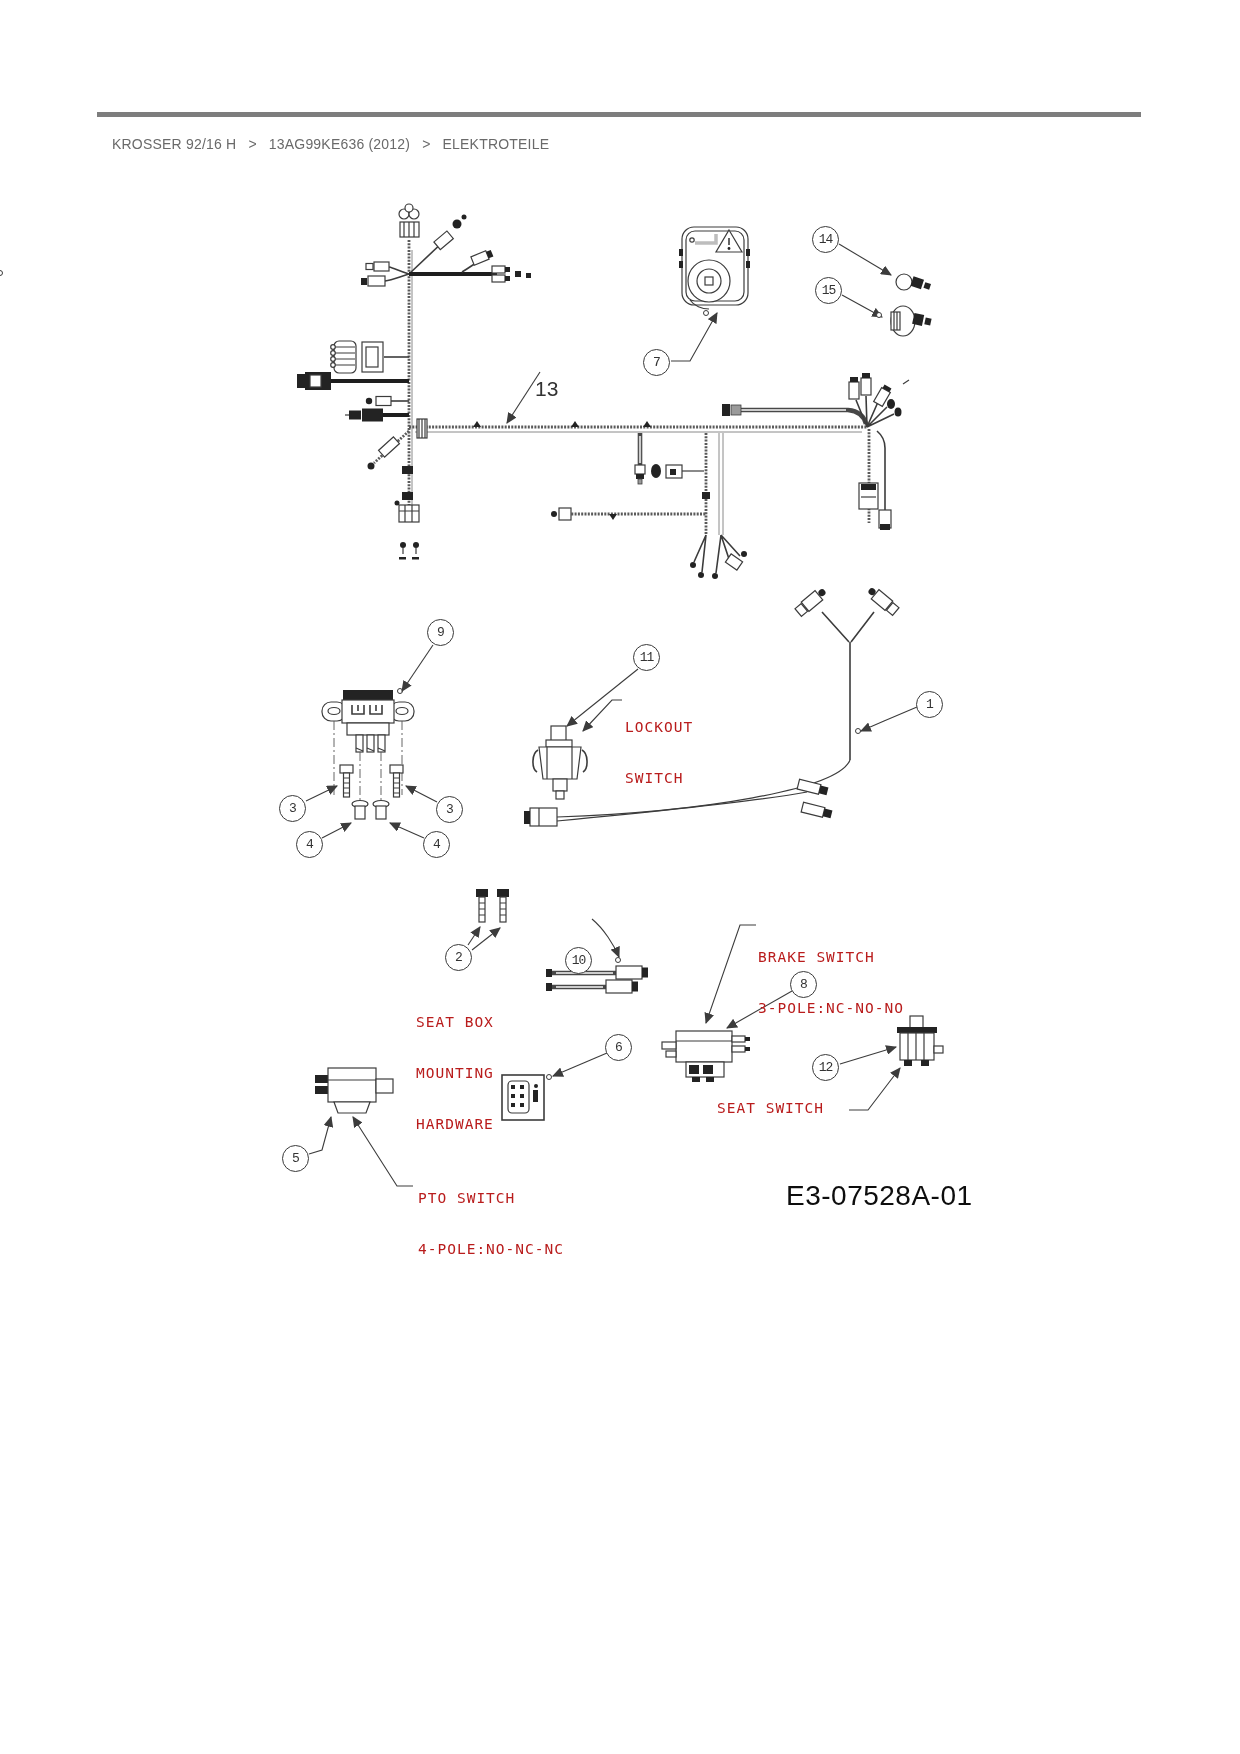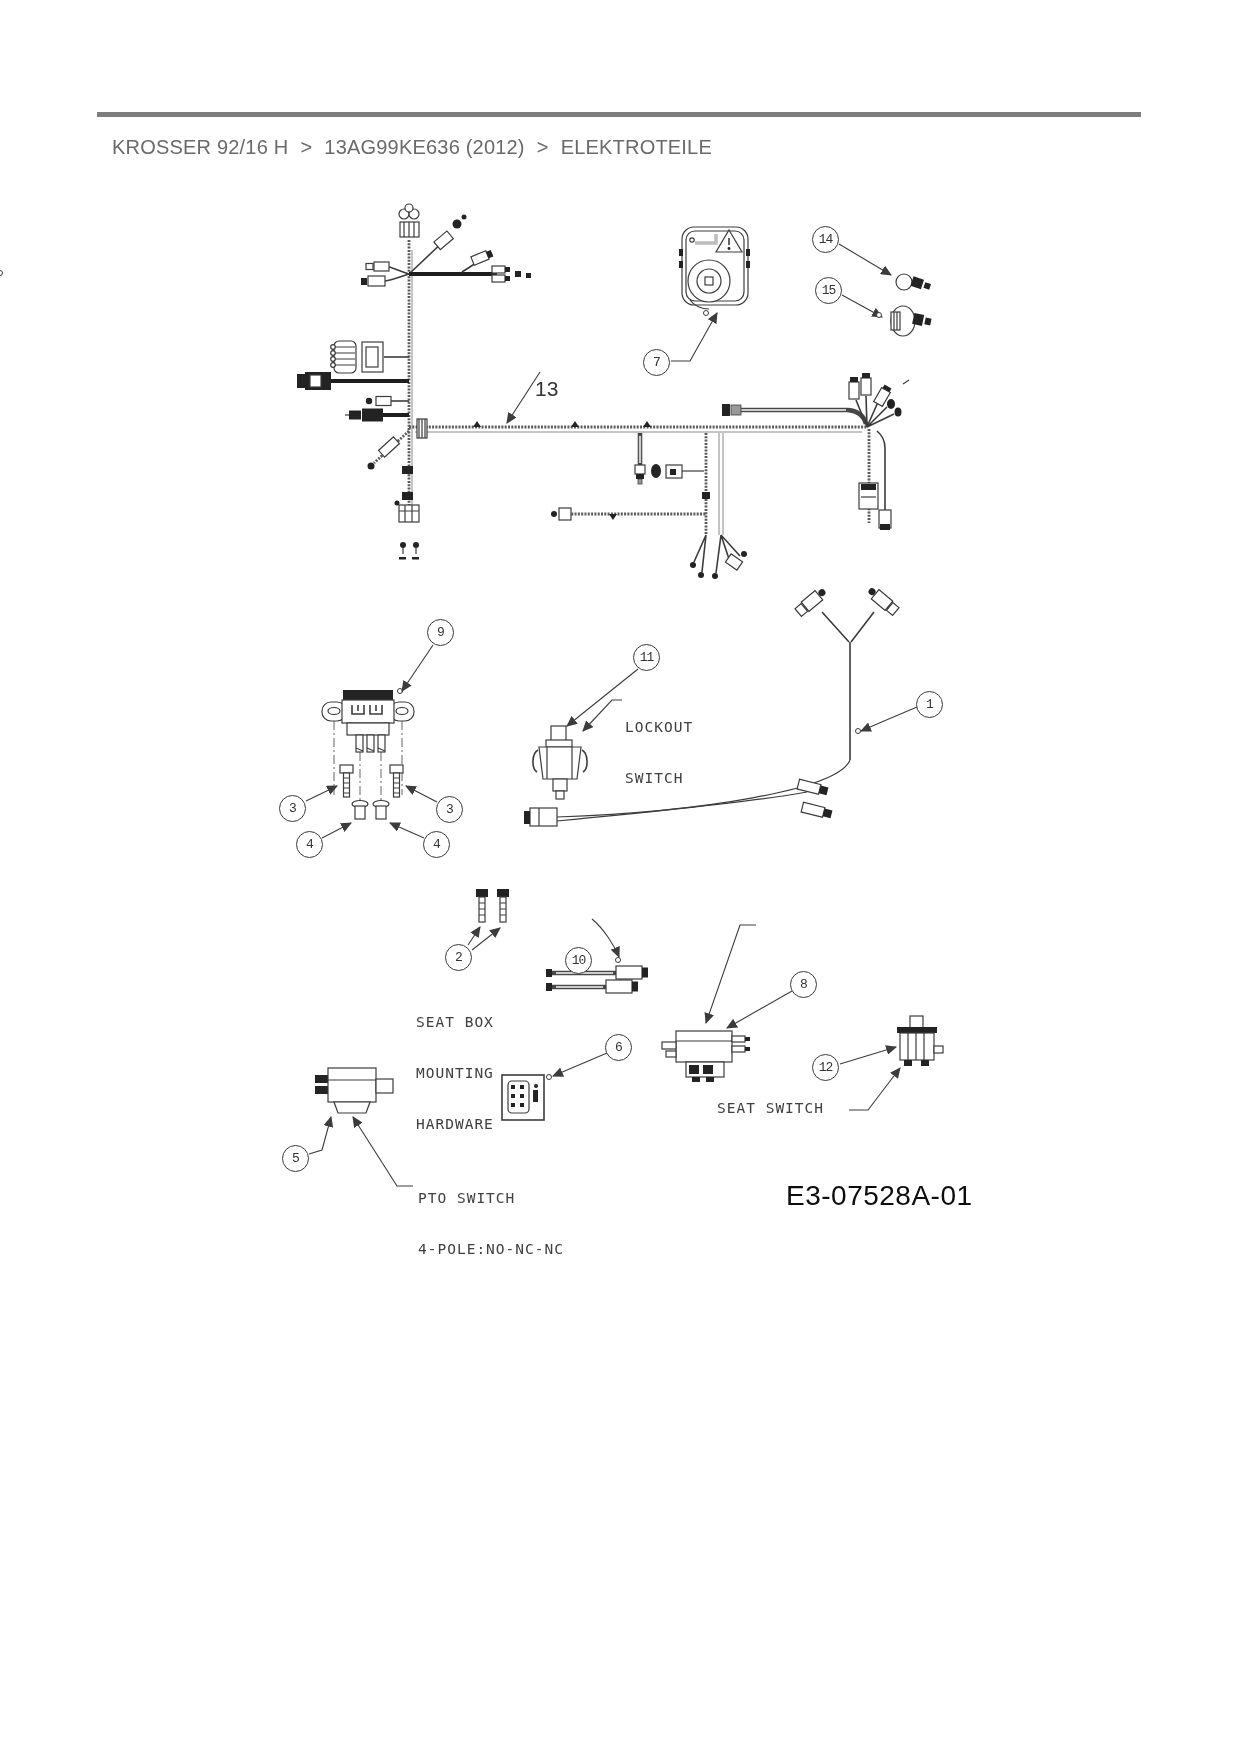--- a/index.html
+++ b/index.html
@@ -1,19 +1,19 @@
 <!DOCTYPE html>
 <html><head>
 <meta charset="utf-8">
 <style>
   html,body{margin:0;padding:0;background:#ffffff;}
   #page{position:relative;width:1240px;height:1754px;background:#fff;overflow:hidden;
         font-family:"Liberation Sans",sans-serif;}
   #toprule{position:absolute;left:97px;top:112px;width:1044px;height:5px;background:#7d7d7d;}
-  #breadcrumb{position:absolute;left:112px;top:136px;font-size:20px;color:#6a6a6a;
+  #breadcrumb{position:absolute;left:112px;top:136px;font-size:14px;color:#6a6a6a;
               letter-spacing:.2px;white-space:nowrap;}
   #breadcrumb .sep{margin:0 12px;color:#6a6a6a;}
   #diagram{position:absolute;left:0;top:0;width:1240px;height:1754px;}
   svg{position:absolute;left:0;top:0;}
   
   .ln{stroke:#3c3c3c;fill:none;stroke-width:1.2}
   .ln2{stroke:#3c3c3c;fill:none;stroke-width:1.6}
   .ld{stroke:#3c3c3c;fill:none;stroke-width:1.1}
   .hw{stroke:#5a5a5a;fill:none;stroke-width:2.8;stroke-dasharray:2 1.3}
   .hw1{stroke:#8a8a8a;fill:none;stroke-width:1}
@@ -25,21 +25,21 @@
   .bfill{fill:#232323;stroke:none}
   .gfill{fill:#9a9a9a;stroke:#3c3c3c;stroke-width:.8}
   .tip{fill:#fff;stroke:#3c3c3c;stroke-width:1}
   
   .callout{position:absolute;width:27px;height:27px;border:1.4px solid #3a3a3a;border-radius:50%;
            background:#fff;display:flex;align-items:center;justify-content:center;
            font-family:"Liberation Mono","DejaVu Sans Mono",monospace;font-size:13px;color:#333;
            box-sizing:border-box;letter-spacing:-1px;text-align:center;}
   
   .cadlabel{position:absolute;font-family:"DejaVu Sans Mono","Liberation Mono",monospace;
-            font-size:14.5px;line-height:17px;color:#404040;letter-spacing:1px;white-space:pre;}
+            font-size:14.5px;line-height:17px;color:#b91c1c;letter-spacing:1px;white-space:pre;}
   .ref13{position:absolute;font-size:21px;color:#333;font-family:"Liberation Sans",sans-serif;}
   #drawingnum{position:absolute;left:786px;top:1180px;font-size:28px;color:#0d0d0d;
               font-family:"Liberation Sans",sans-serif;letter-spacing:.5px;}
 </style>
 </head>
 <body>
 
 <div id="page">
 
   <div id="toprule"></div>
@@ -432,20 +432,24 @@
     <div class="callout" style="left:812px;top:226px;">14</div>
     <div class="callout" style="left:815px;top:277px;">15</div>
 
     <div class="ref13" style="left:535px;top:346px;margin-top:31px;">13</div>
 
     <div class="cadlabel" style="left:625px;top:685px;">
       <div>LOCKOUT</div>
       <div>SWITCH</div>
     </div>
 
+    <div class="cadlabel" style="left:758px;top:915px;">
+      <div>BRAKE SWITCH</div>
+      <div>3-POLE:NC-NO-NO</div>
+    </div>
 
     <div class="cadlabel" style="left:416px;top:980px;">
       <div>SEAT BOX</div>
       <div>MOUNTING</div>
       <div>HARDWARE</div>
     </div>
 
     <div class="cadlabel" style="left:418px;top:1156px;">
       <div>PTO SWITCH</div>
       <div>4-POLE:NO-NC-NC</div>

